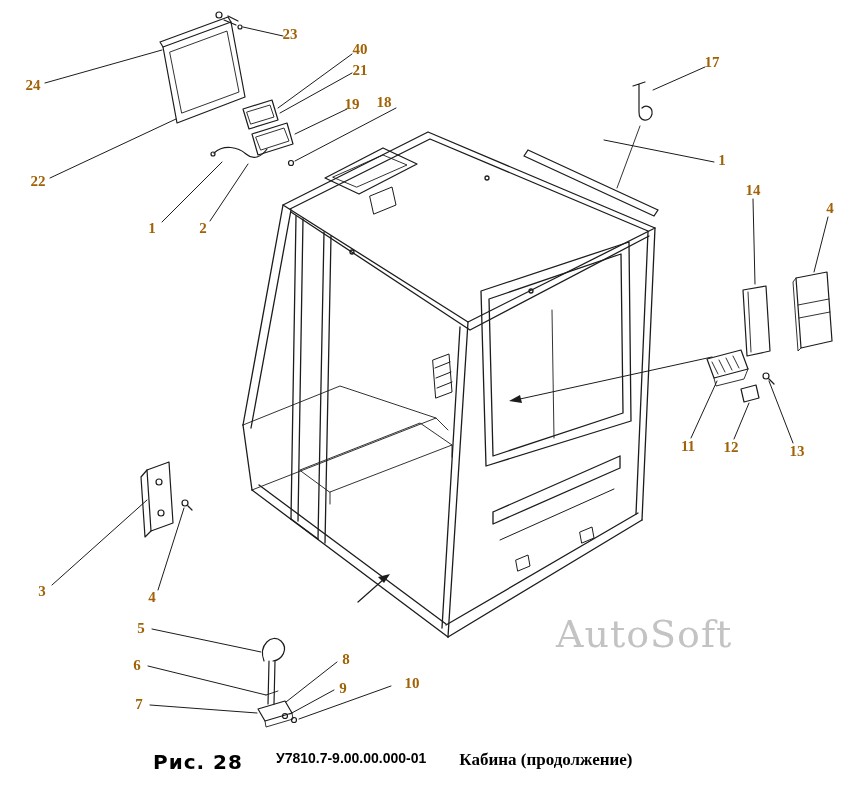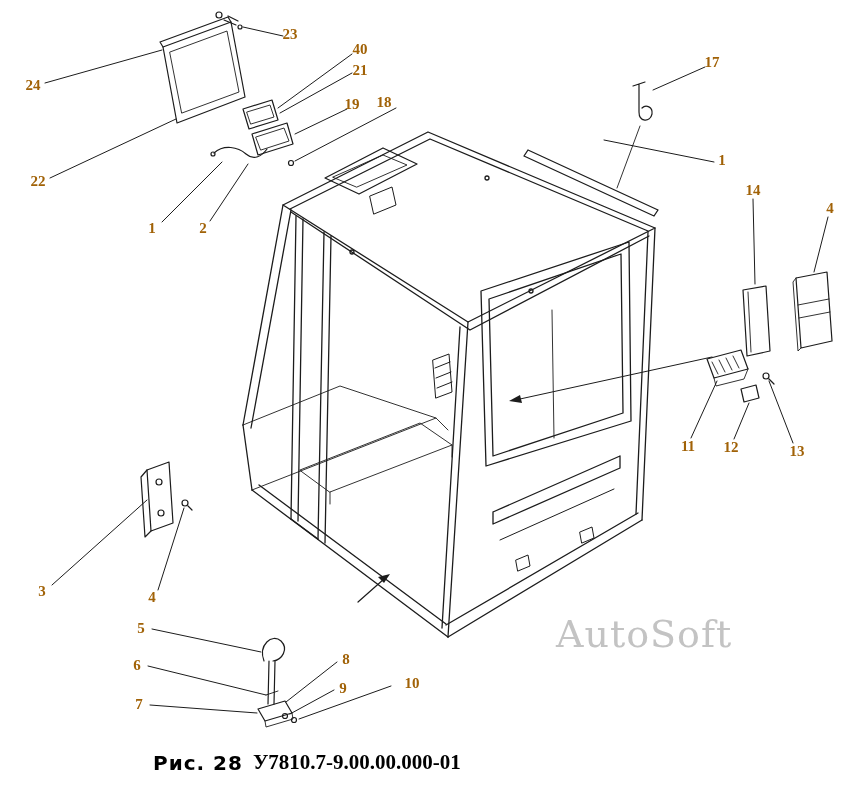--- a/index.html
+++ b/index.html
@@ -29,27 +29,27 @@
     color:#c3c3c3;
     font-family:"DejaVu Serif", serif;
     letter-spacing:1px;
     user-select:none;
     margin-left:20px;
   }
   .caption {
     position:absolute;
     left:153px; top:750px;
     display:flex;
-    gap:10px;
-    align-items:flex-end;
+    gap:33px;
+    align-items:flex-start;
     color:#000;
     white-space:nowrap;
   }
   .fig-no   { font-weight:bold; font-size:20px; font-family:"DejaVu Sans", sans-serif; letter-spacing:1px; }
-  .fig-code { font-weight:bold; font-size:21px; font-family:Liberation Serif, serif; }
+  .fig-code { font-weight:bold; font-size:14px; font-family:Liberation Sans, sans-serif; }
   .fig-title{ font-weight:bold; font-size:17px; font-family:"Liberation Serif", serif; }
 </style>
 </head>
 <body>
 
 <div class="page">
 
   <svg class="drawing" width="862" height="790" viewBox="0 0 862 790" stroke="#1c1c1c" fill="none" stroke-linecap="round" stroke-linejoin="round">
 
     <g stroke-width="1.3">
@@ -251,15 +251,16 @@
     <span class="co" style="left:38px;top:181px">22</span>
     <span class="co" style="left:290px;top:34px">23</span>
     <span class="co" style="left:33px;top:85px">24</span>
   </div>
 
   <div class="watermark">AutoSoft</div>
 
   <div class="caption">
     <span class="fig-no">Рис. 28</span>
     <span class="fig-code">У7810.7-9.00.00.000-01</span>
+    <span class="fig-title">Кабина  (продолжение)</span>
   </div>
 
 </div>
 
 </body></html>

